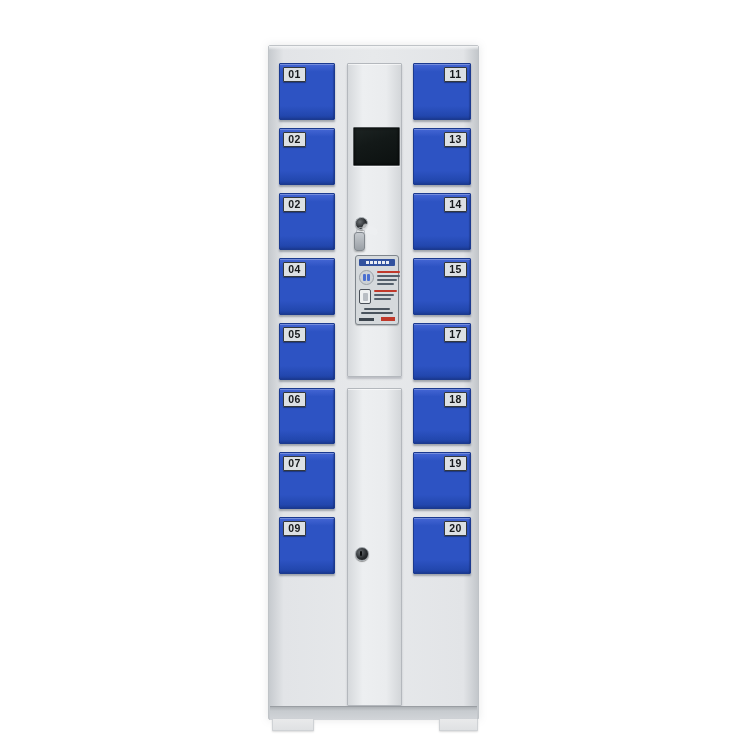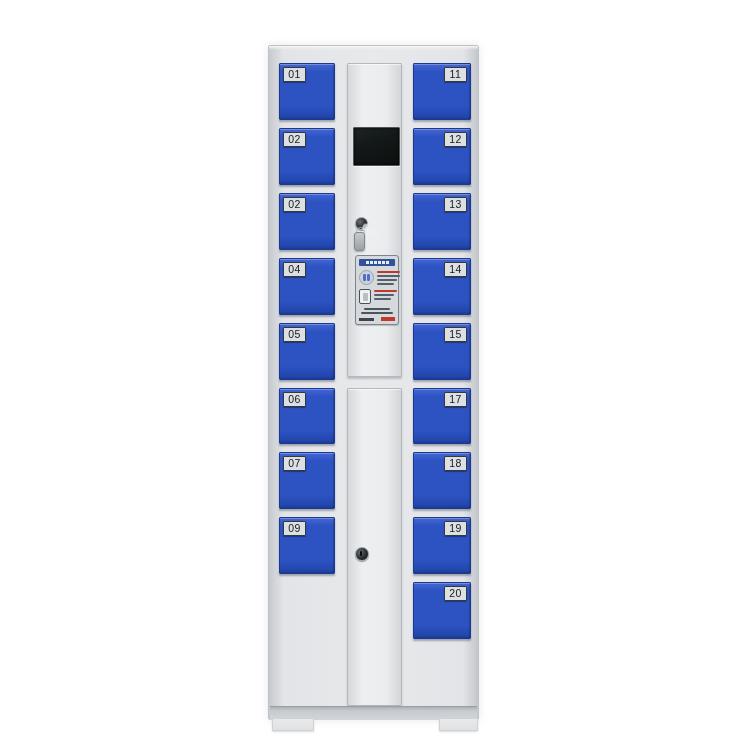--- a/index.html
+++ b/index.html
@@ -24,21 +24,21 @@
   .col-right{left:144px;width:58px;}
 
   .door{
     position:relative;
     background:linear-gradient(180deg,#4466d4 0,var(--door-blue,#2d53c3) 14%,var(--door-blue,#2d53c3) 76%,#2247ae 94%,#1c3c96 100%);
     border:1px solid #1b3a8f;border-radius:1px;
     box-shadow:0 2px 2px rgba(35,42,60,.35), inset 0 1px 0 rgba(255,255,255,.28), inset -1px 0 1px rgba(10,20,60,.25);
   }
   .plate{
     position:absolute;top:3px;min-width:17px;text-align:center;
-    padding:0 2px;font-size:10.5px;font-weight:normal;letter-spacing:.5px;line-height:13px;
+    padding:0 2px;font-size:10.5px;font-weight:bold;letter-spacing:.5px;line-height:13px;
     background:var(--plate-bg,#dce0e3);color:var(--plate-text,#15181b);
     border:1px solid #33383d;border-radius:1px;
     box-shadow:0 1px 1px rgba(0,0,0,.35);
   }
   .plate.left{left:3px;}
   .plate.right{right:3px;}
 
   .panel{
     position:absolute;left:1px;right:1px;
     background:linear-gradient(90deg,#d6d9dc 0,#edeff1 28%,#eaecee 72%,#d3d6d9 100%);
@@ -211,23 +211,20 @@
       <div class="panel panel-lower">
         <div class="lock lock-lower"></div>
       </div>
     </div>
 
     <div class="col doors col-right" id="col-right">
         <div class="door">
           <span class="plate right">11</span>
         </div>
         <div class="door">
-          <span class="plate right">12</span>
-        </div>
-        <div class="door">
           <span class="plate right">13</span>
         </div>
         <div class="door">
           <span class="plate right">14</span>
         </div>
         <div class="door">
           <span class="plate right">15</span>
         </div>
         <div class="door">
           <span class="plate right">17</span>

